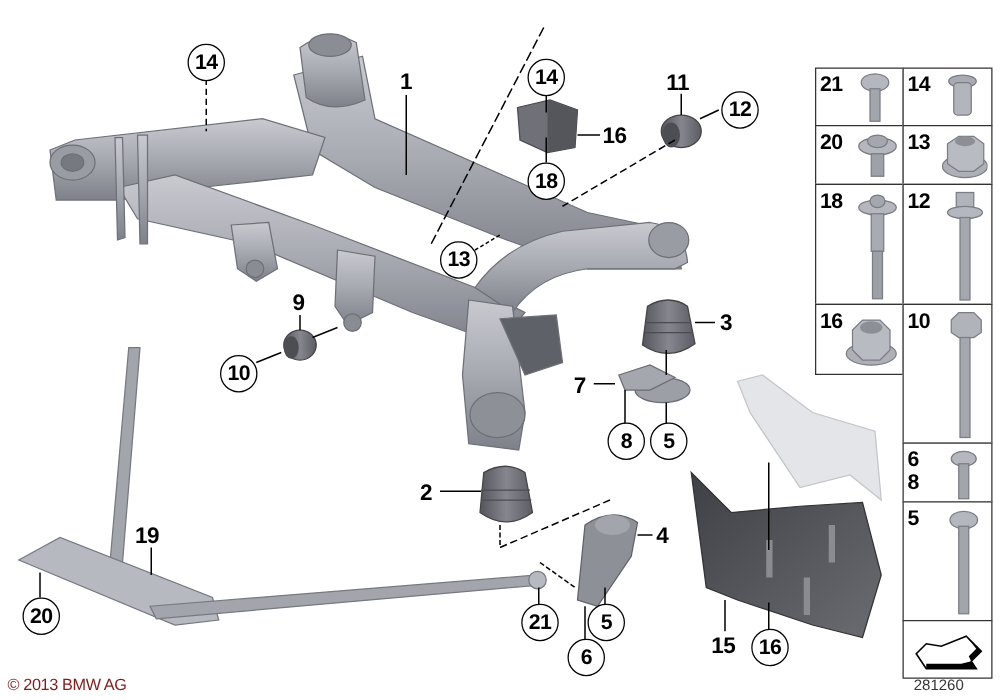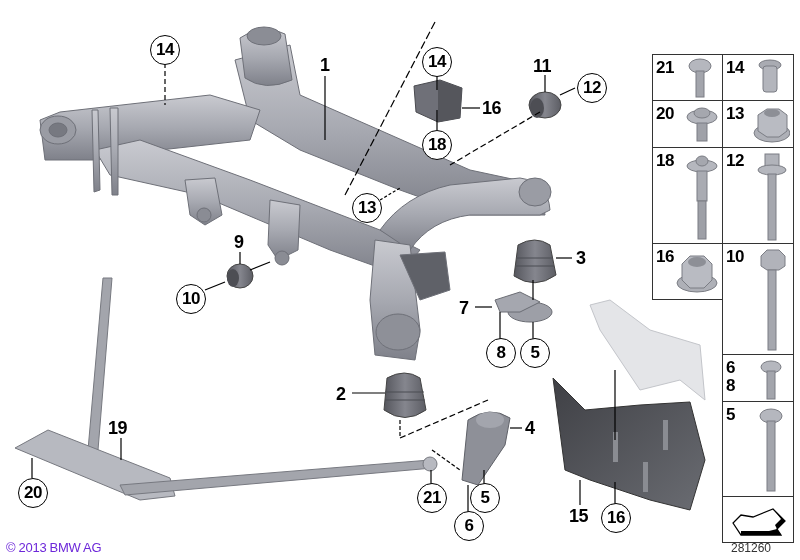--- a/index.html
+++ b/index.html
@@ -1,21 +1,21 @@
 <!DOCTYPE html>
 <html><head>
 <meta charset="utf-8">
 <style>
   html, body { margin:0; padding:0; background:#ffffff; }
   body { width:800px; height:560px; position:relative; overflow:hidden; font-family:"Liberation Sans", sans-serif; }
   #canvas { position:absolute; left:0; top:0; width:800px; height:560px; }
   .num { position:absolute; font-family:"Liberation Sans", sans-serif; font-weight:bold; font-size:18px; color:#000; line-height:1; letter-spacing:-0.5px; }
   .circ { position:absolute; width:30px; height:30px; border:1.6px solid #000; border-radius:50%; box-sizing:border-box;
           display:flex; align-items:center; justify-content:center; font-family:"Liberation Sans", sans-serif; font-weight:bold; font-size:17px; color:#000; background:#fff; letter-spacing:-0.5px; }
-  .copyright { position:absolute; left:6px; top:540px; font-size:13px; color:#6d28d9; letter-spacing:-0.3px; }
+  .copyright { position:absolute; left:6px; top:540px; font-size:13px; color:#7f1d1d; letter-spacing:-0.3px; }
   .diagid { position:absolute; left:731px; top:541px; font-size:12px; color:#333; }
   .grid { position:absolute; left:652px; top:54px; width:142px; height:508px; }
   .cell { position:absolute; border:1px solid #333; box-sizing:border-box; background:#fff; }
   .cell .lbl { position:absolute; left:3px; top:4px; font-weight:bold; font-size:17px; line-height:1.05; color:#000; letter-spacing:-0.5px; white-space:pre; }
   .cell svg { position:absolute; }
 </style>
 </head>
 <body>
 
 <div id="canvas">

